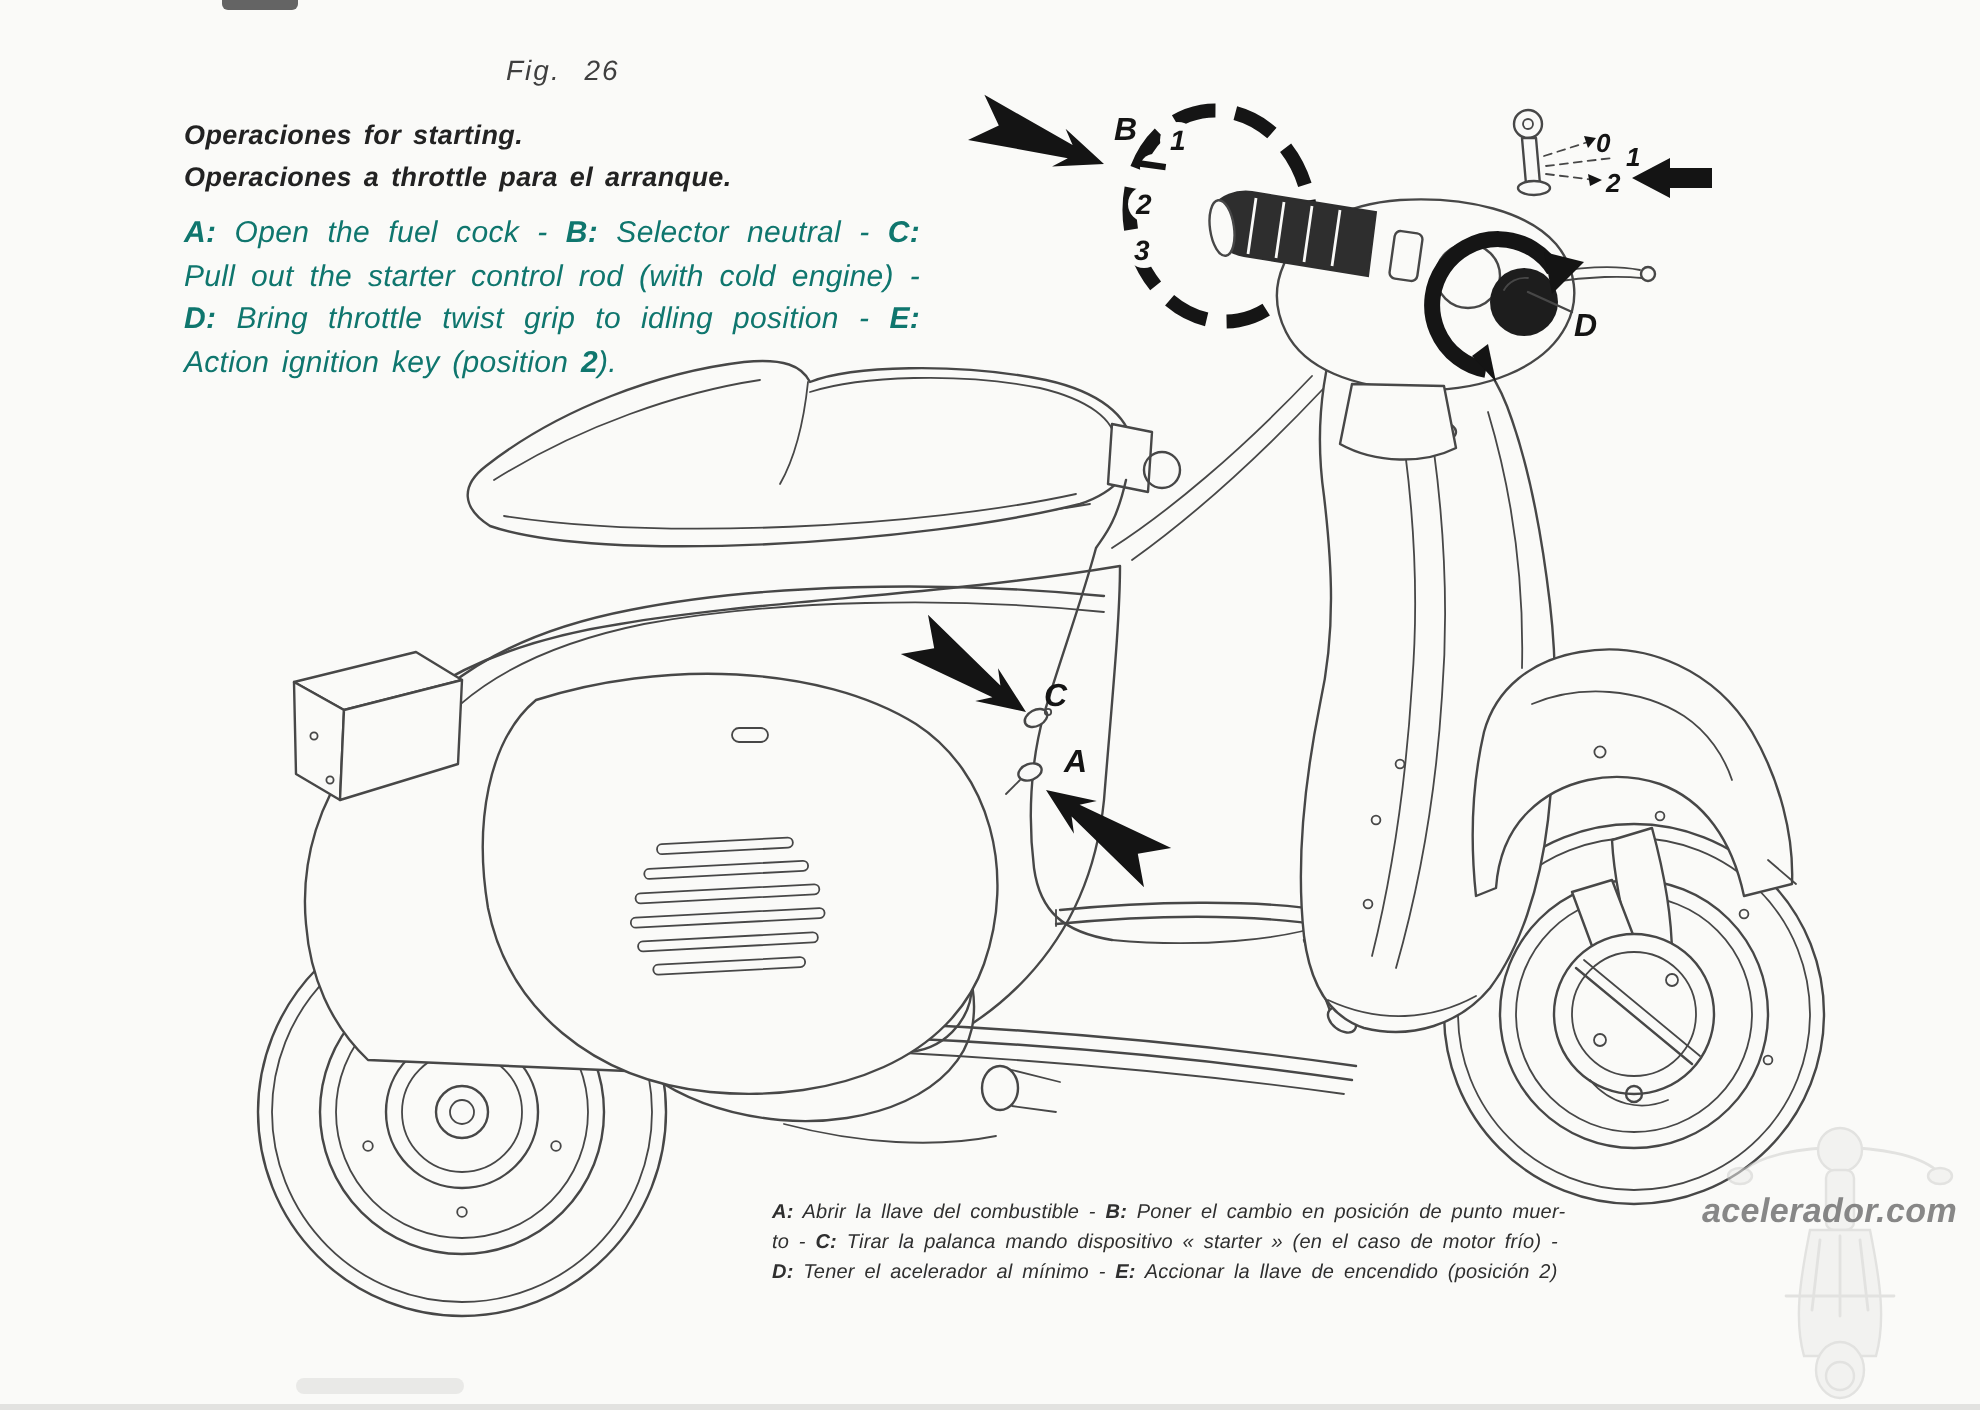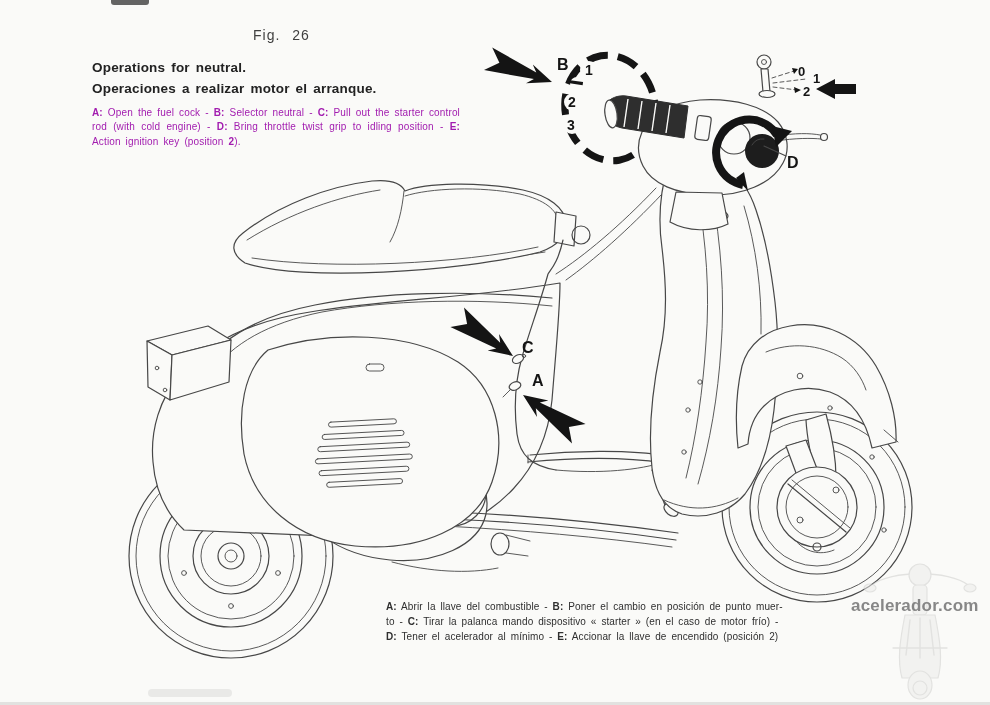--- a/index.html
+++ b/index.html
@@ -1,24 +1,24 @@
 <!DOCTYPE html>
 <html><head>
 <meta charset="utf-8">
 <style>
   html,body{margin:0;padding:0;background:#e8e8e6;}
   .page{position:relative;width:990px;height:705px;background:#fafaf8;overflow:hidden;
-        font-family:"Liberation Sans",sans-serif;color:#2d2d2d;}
+        font-family:"Liberation Sans",sans-serif;color:#2d2d2d;font-style:italic;}
   .fig-label{position:absolute;left:253px;top:27px;font-size:14px;letter-spacing:1px;
              word-spacing:7px;color:#3f3f3f;}
   .en-block{position:absolute;left:92px;top:58px;width:368px;}
   .en-block h1{margin:0;font-size:13.5px;line-height:1.55;letter-spacing:.2px;
                word-spacing:2px;font-weight:700;color:#222;}
-  .body-text{font-size:10px;line-height:1.45;text-align:justify;word-spacing:2px;
-             letter-spacing:.15px;color:#a21caf;margin-top:6px;}
+  .body-text{font-size:15px;line-height:1.45;text-align:justify;word-spacing:2px;
+             letter-spacing:.15px;color:#0f766e;margin-top:6px;}
   .body-text .b{font-weight:700;}
   .es-block{position:absolute;left:386px;top:599px;width:596px;font-size:10px;
             line-height:1.5;word-spacing:2px;letter-spacing:.1px;color:#2f2f2f;z-index:2;}
   .es-block .b{font-weight:700;}
   .watermark-text{position:absolute;left:851px;top:596px;font-size:17px;font-weight:700;
                   color:rgba(118,118,118,.88);letter-spacing:.2px;z-index:4;}
   .ghost{position:absolute;left:856px;top:532px;z-index:3;opacity:.55;}
   .smudge-top{position:absolute;left:111px;top:0;width:38px;height:5px;background:#3f3f3f;
               border-radius:0 0 3px 3px;opacity:.8;}
   .smudge-bottom{position:absolute;left:148px;top:689px;width:84px;height:8px;
@@ -39,22 +39,22 @@
 </head>
 <body>
 
 <div class="page">
 
   <div class="smudge-top"></div>
 
   <div class="fig-label">Fig. 26</div>
 
   <div class="en-block">
-    <h1>Operations for neutral.</h1>
-    <h1>Operaciones a realizar motor el arranque.</h1>
+    <h1>Operaciones for starting.</h1>
+    <h1>Operaciones a throttle para el arranque.</h1>
     <div class="body-text"><span class="b">A:</span><span> Open the fuel cock - </span><span class="b">B:</span><span> Selector neutral - </span><span class="b">C:</span><span> Pull out the starter control rod (with cold engine) - </span><span class="b">D:</span><span> Bring throttle twist grip to idling position - </span><span class="b">E:</span><span> Action ignition key (position </span><span class="b">2</span><span>).</span></div>
   </div>
 
   <svg class="art" width="990" height="705" viewBox="0 0 990 705">
 
     <g>
       <circle class="ln" cx="231" cy="556" r="102"></circle>
       <circle class="ln thin" cx="231" cy="556" r="95"></circle>
       <circle class="ln" cx="231" cy="556" r="71"></circle>
       <circle class="ln thin" cx="231" cy="556" r="63"></circle>

